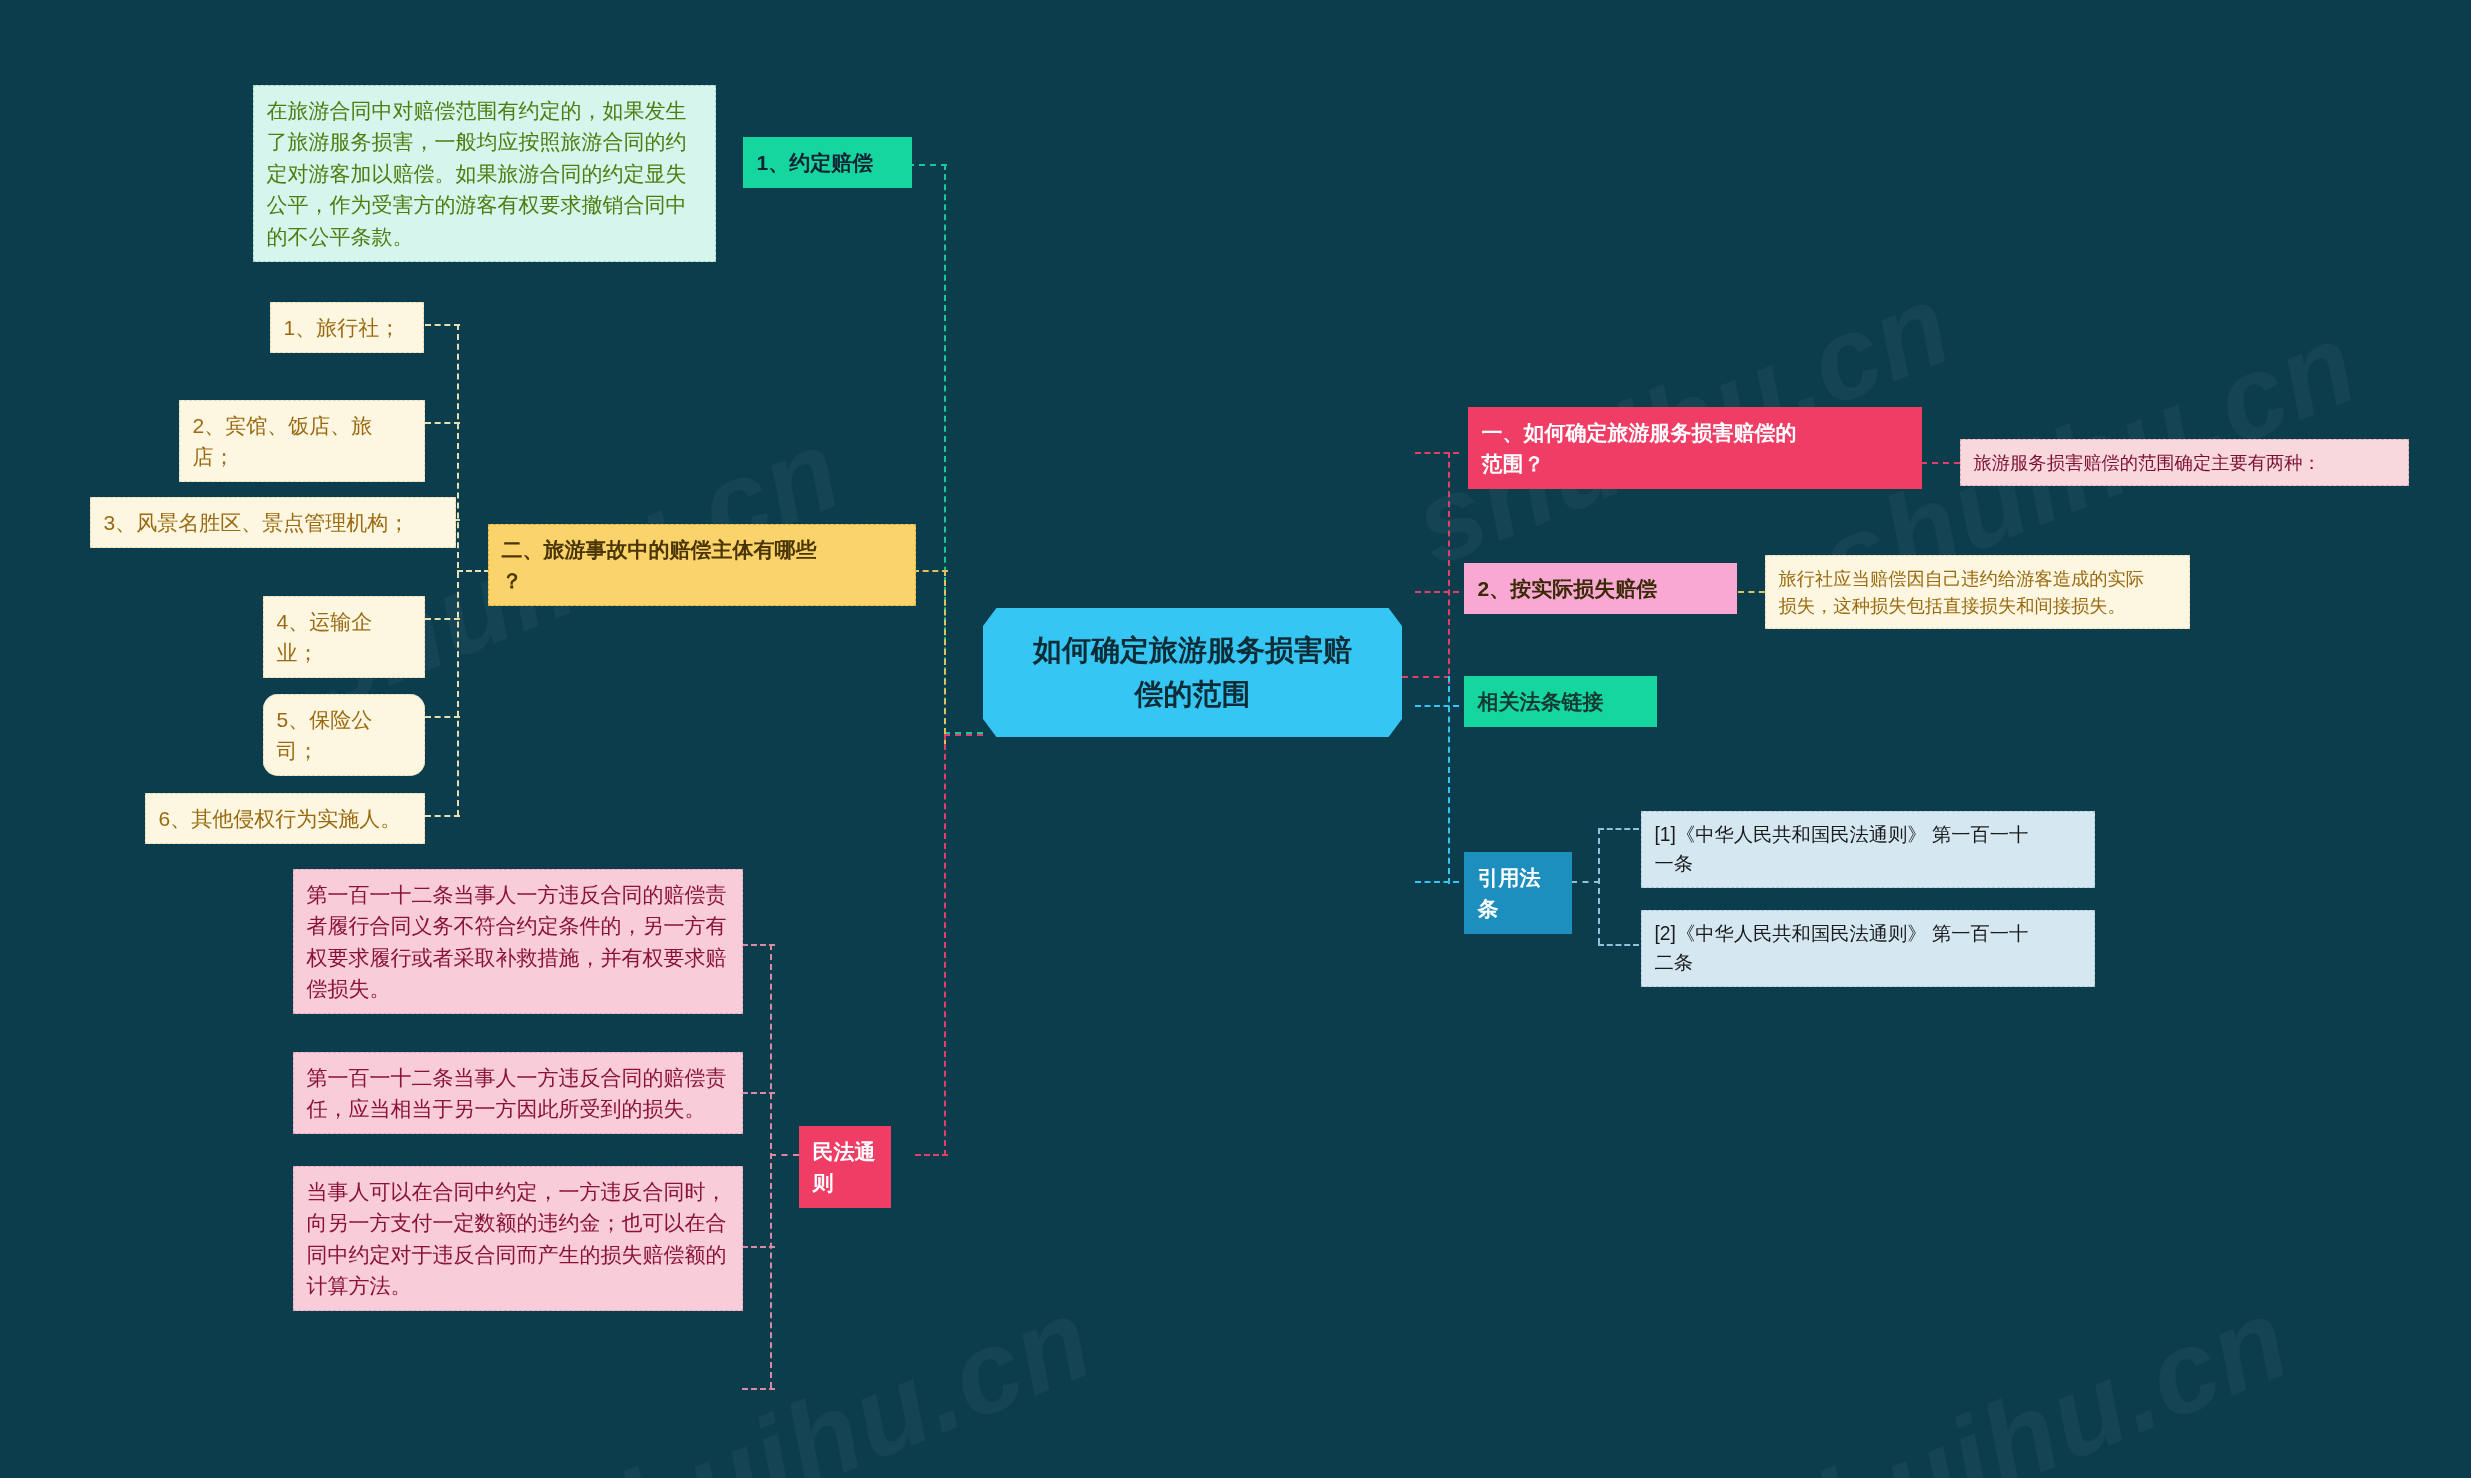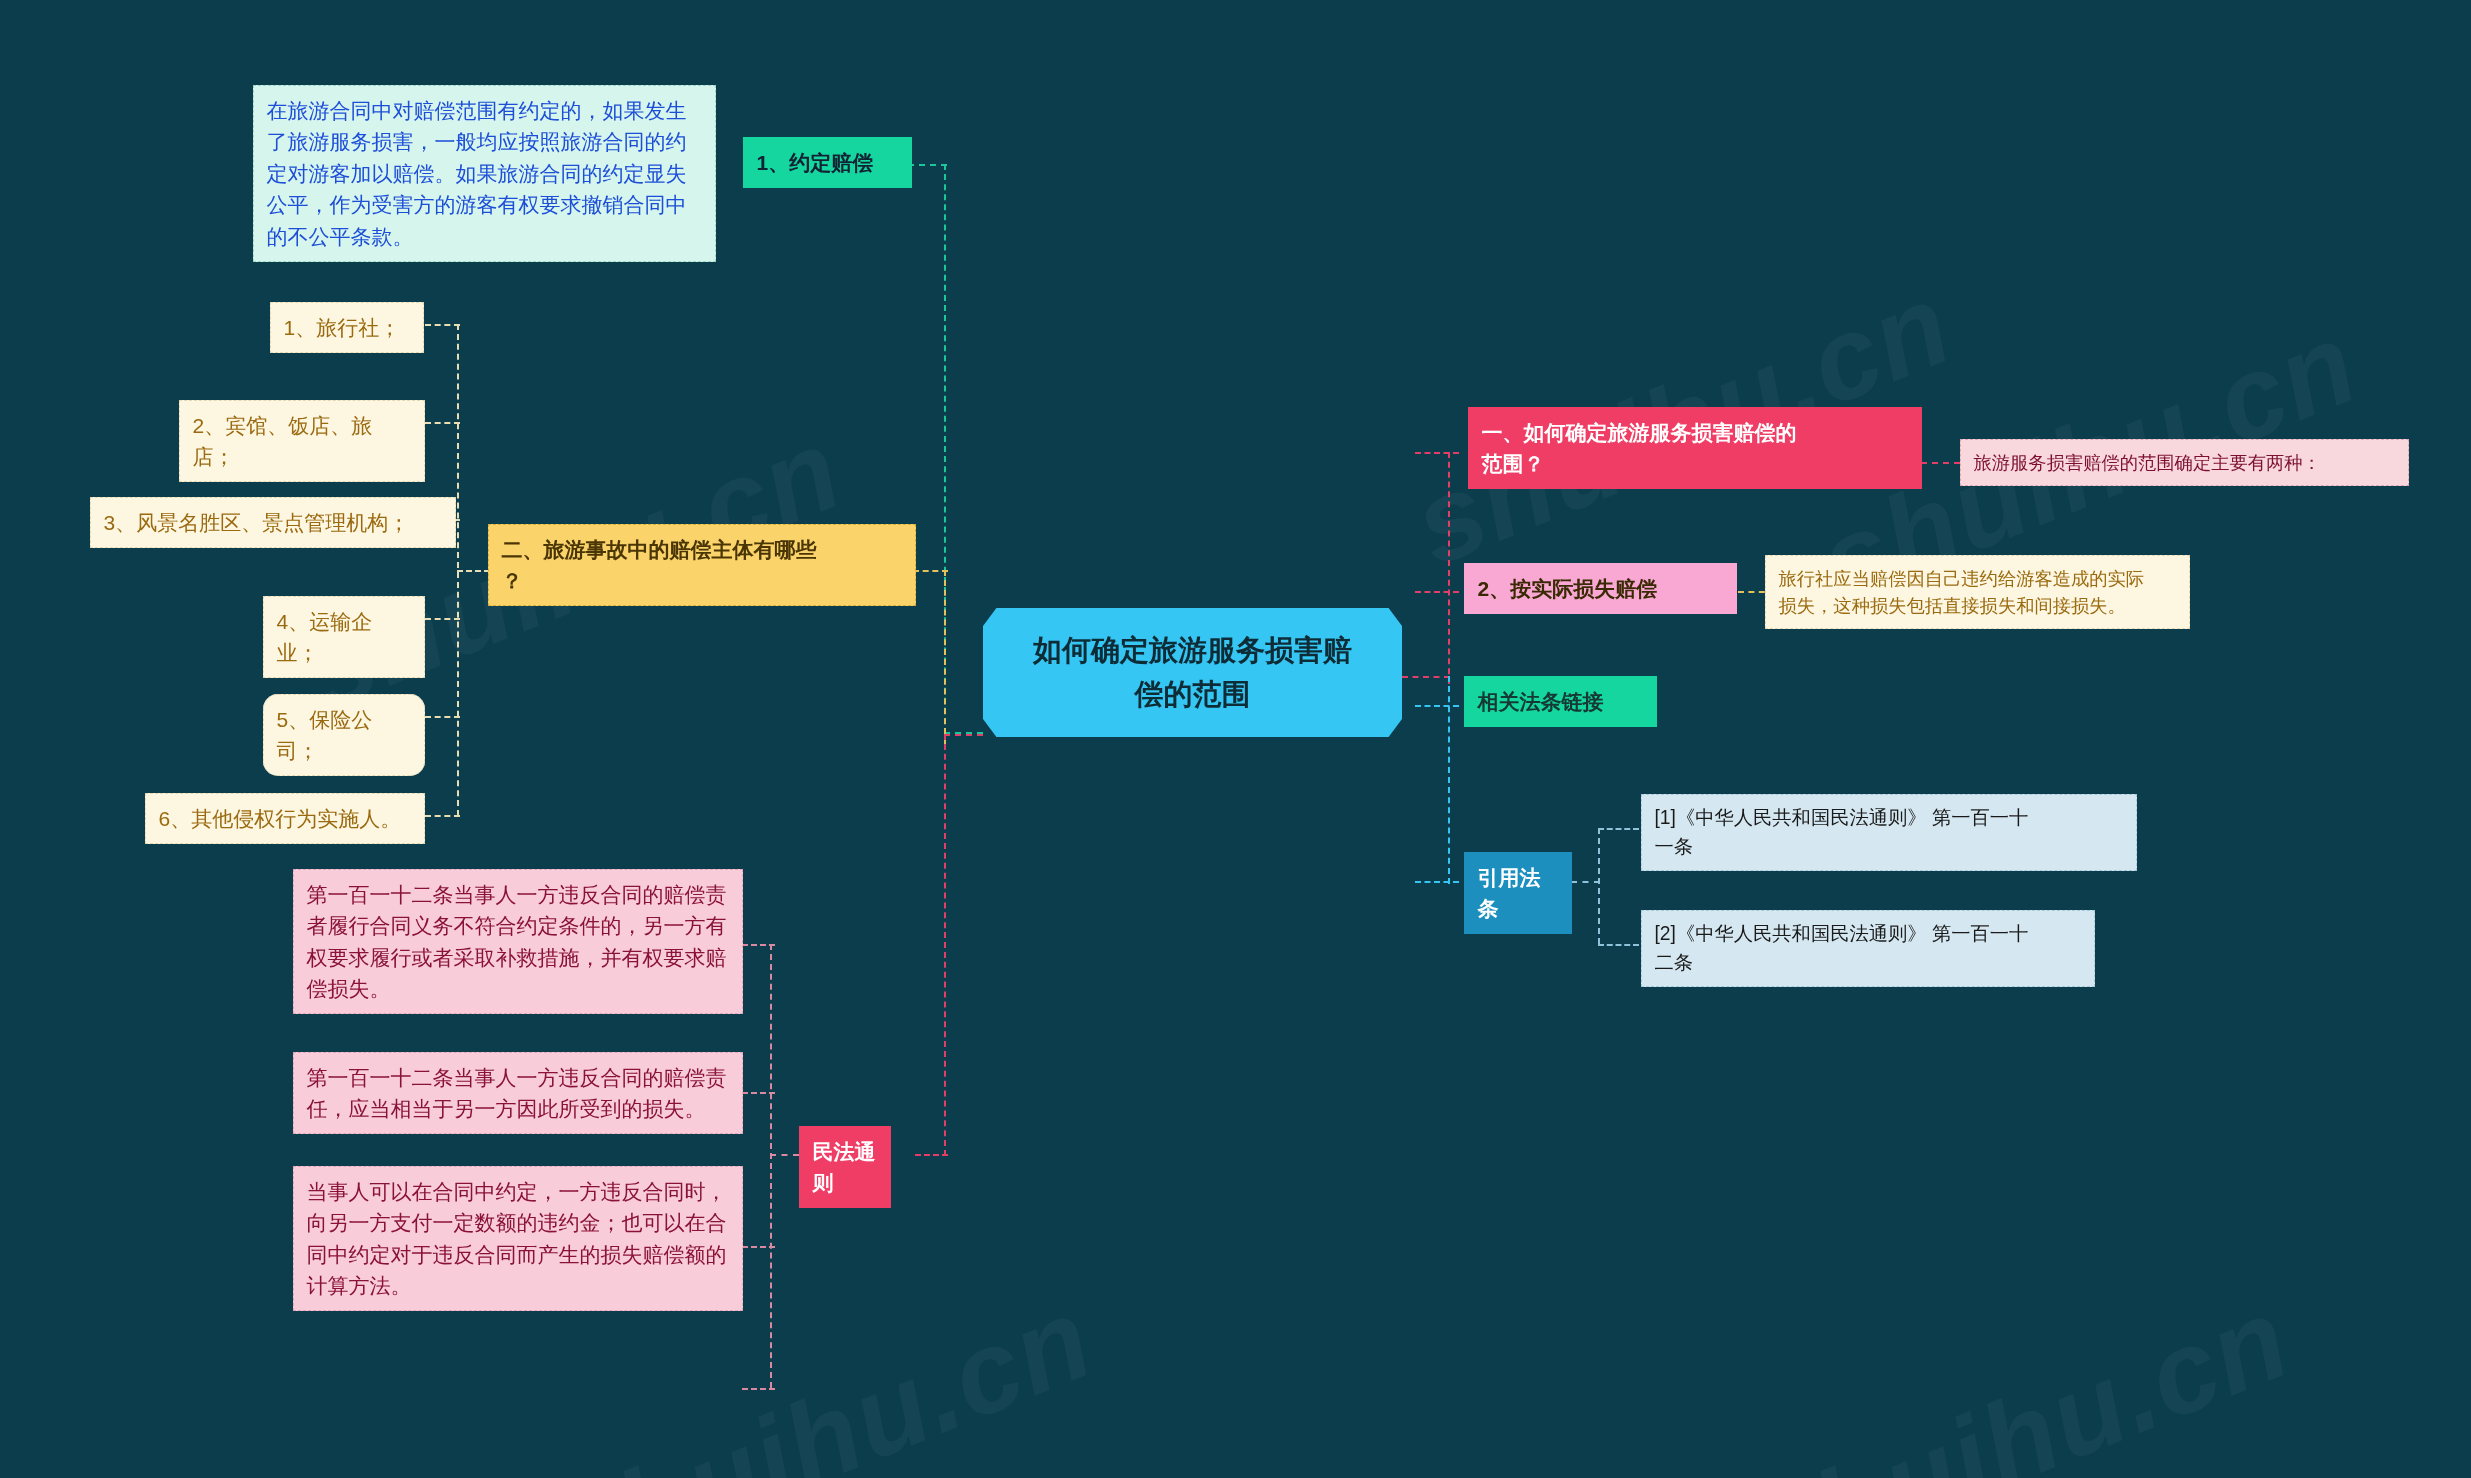--- a/index.html
+++ b/index.html
@@ -35,21 +35,21 @@
   .node {
     position: absolute;
     padding: 9.7px 13.5px;
     font-size: 21px;
     line-height: 1.5;
     white-space: pre-wrap;
     word-break: break-all;
   }
 
   
-  .n-mint        { background:#d6f5ec; color:#1d4ed8; outline:1.9px dashed #9fd8c8; outline-offset:-1.9px; }
+  .n-mint        { background:#d6f5ec; color:#4d7c0f; outline:1.9px dashed #9fd8c8; outline-offset:-1.9px; }
   .n-green-solid { background:#16d6a0; color:#123; font-weight:bold; }
   .n-green-label { background:#16d6a0; color:#143a33; font-weight:bold; }
   .n-cream       { background:#fdf6e0; color:#9a6a10; outline:1.9px dashed #e4d9b4; outline-offset:-1.9px; }
   .n-amber       { background:#fbd36b; color:#4a3505; font-weight:bold; outline:1.9px dashed #d9ae3a; outline-offset:-1.9px; }
   .n-amber-solid { background:#f9a8d4; color:#3a2a04; font-weight:bold; }
   .n-pinkbox     { background:#f8ccd8; color:#8a1237; outline:1.9px dashed #e2a7ba; outline-offset:-1.9px; }
   .n-pinklite    { background:#fbd9e2; color:#7d1030; outline:1.9px dashed #e6aabb; outline-offset:-1.9px; }
   .n-crimson     { background:#ef3d65; color:#ffffff; font-weight:bold; }
   .n-rose        { background:#f8d7dd; color:#7d1030; outline:1.9px dashed #e2a7b6; outline-offset:-1.9px; }
   .n-bluelite    { background:#d5e8f2; color:#1a1a1a; outline:1.9px dashed #a9cadb; outline-offset:-1.9px; }
@@ -165,19 +165,19 @@
 
   <div class="node n-amber-solid" style="left:1464px; top:563px; width:273px;">2、按实际损失赔偿</div>
 
   <div class="node n-cream" style="left:1765px; top:555px; width:425px; font-size:18.3px;">旅行社应当赔偿因自己违约给游客造成的实际
 损失，这种损失包括直接损失和间接损失。</div>
 
   <div class="node n-green-label" style="left:1464px; top:676px; width:193px;">相关法条链接</div>
 
   <div class="node n-blue-solid" style="left:1464px; top:852px; width:108px;">引用法条</div>
 
-  <div class="node n-bluelite" style="left:1641px; top:794px; width:496px; font-size:19.3px;">[1]《中华人民共和国民法通则》 第一百一十
+  <div class="node n-bluelite" style="left:1641px; top:811px; width:454px; font-size:19.3px;">[1]《中华人民共和国民法通则》 第一百一十
 一条</div>
   <div class="node n-bluelite" style="left:1641px; top:910px; width:454px; font-size:19.3px;">[2]《中华人民共和国民法通则》 第一百一十
 二条</div>
 
 </div>
 
 
 </body></html>

